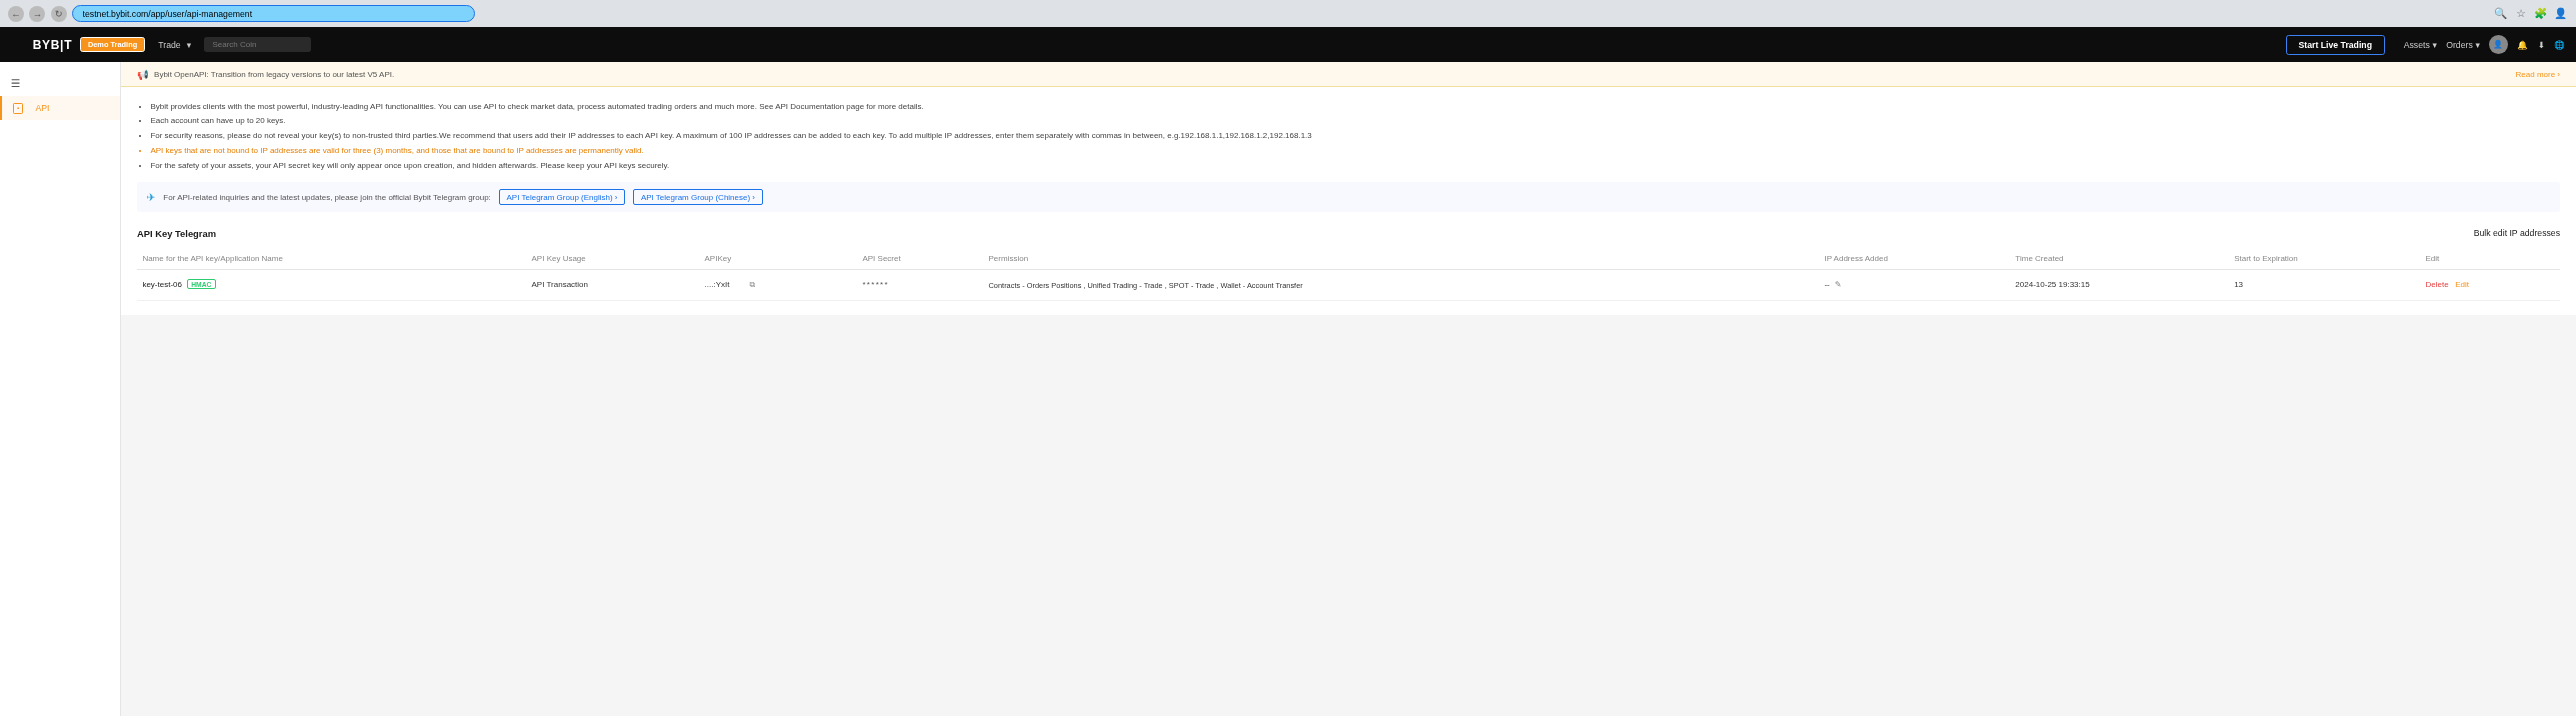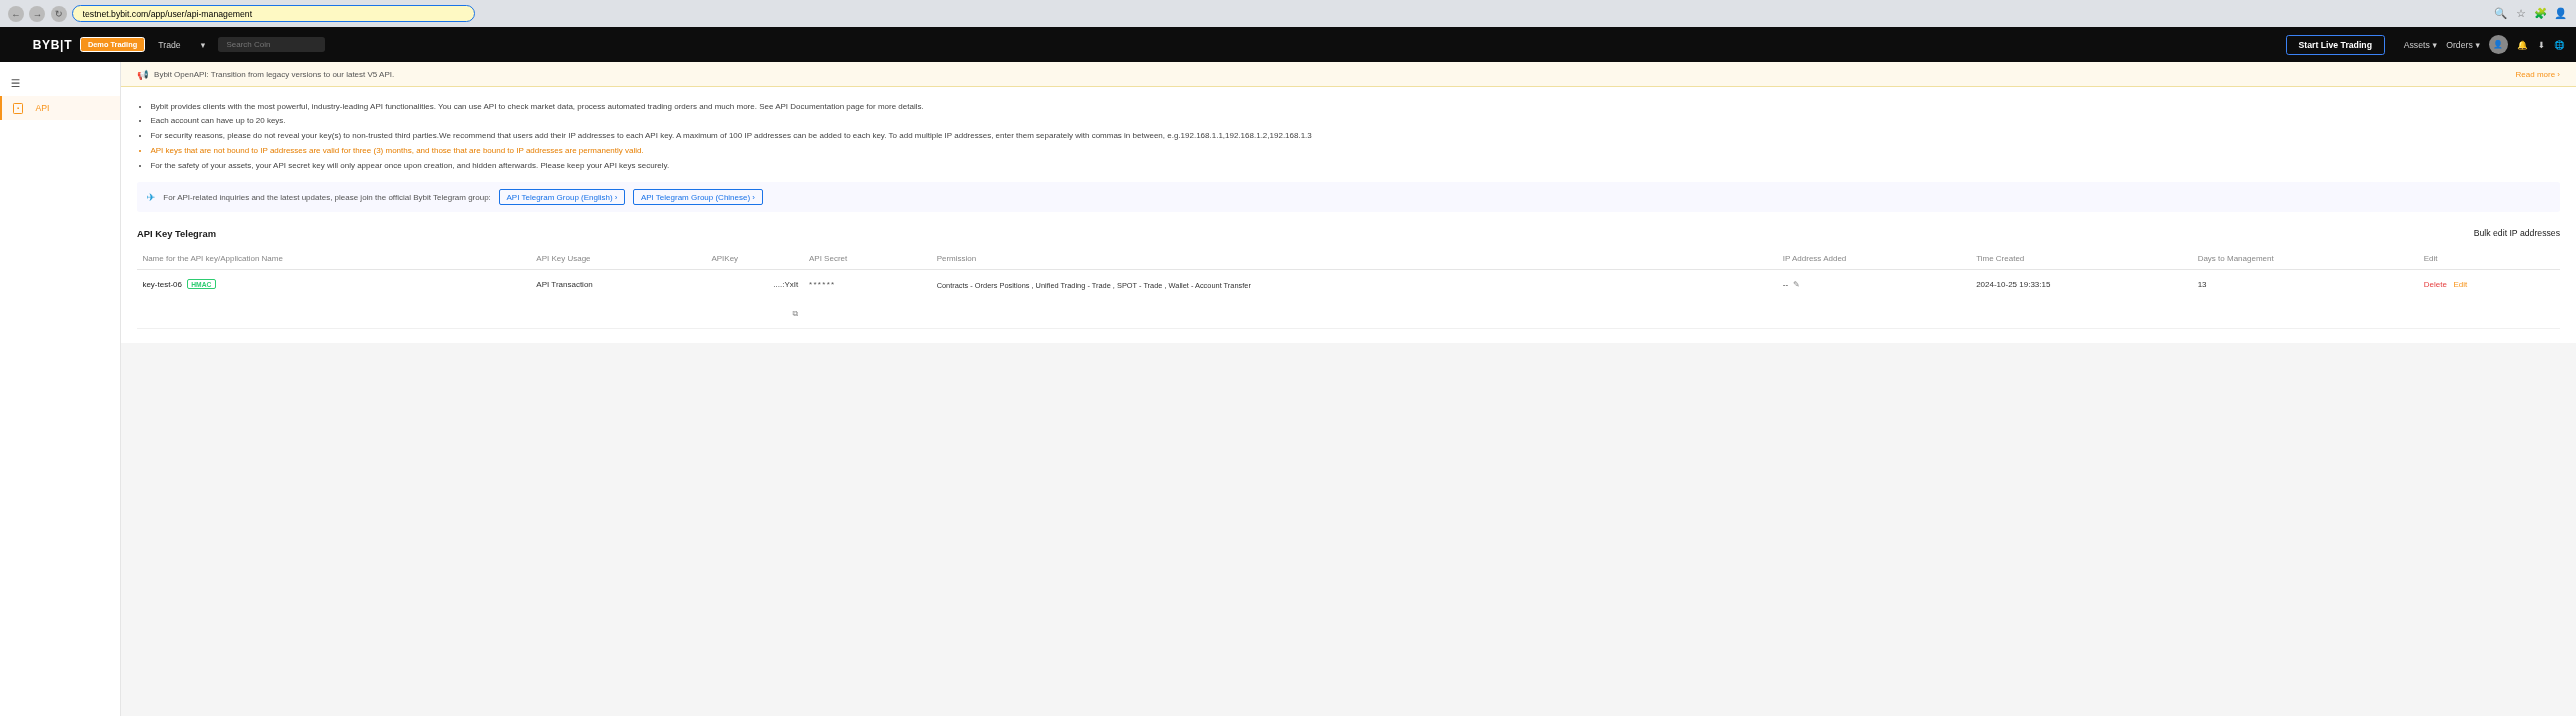--- a/index.html
+++ b/index.html
@@ -19,21 +19,21 @@
       background: #bbb;
       border-radius: 50%;
       display: flex; align-items: center; justify-content: center;
       cursor: pointer;
       font-size: 9.4px;
       color: #555;
       border: none;
     }
     .address-bar {
       flex: 1;
-      background: #fef9c3;
+      background: #7dd3fc;
       border: 1.3px solid #1a73e8;
       border-radius: 13.4px;
       padding: 2.7px 9.4px;
       font-size: 8.7px;
       outline: none;
       max-width: 403px;
     }
     .browser-icons {
       display: flex; gap: 6.7px; margin-left: auto;
       align-items: center;
@@ -69,21 +69,21 @@
       border-radius: 2.7px;
       font-size: 7.4px;
       font-weight: 600;
       border: 1.3px solid #fff;
     }
     .nav-item {
       color: #ccc;
       font-size: 8.7px;
       cursor: pointer;
       padding: 2.7px 5.4px;
-      display: flex; align-items: center; gap: 20px;
+      display: flex; align-items: center; gap: 6px;
     }
     .search-box {
       background: #2a2a2a;
       border: none;
       border-radius: 2.7px;
       padding: 3.4px 8px;
       color: #aaa;
       font-size: 8px;
       width: 107px;
       outline: none;
@@ -309,24 +309,23 @@
       margin-left: 2.7px;
       font-weight: 600;
     }
     .key-name {
       font-weight: 500;
       color: #1a1a1a;
       font-size: 8px;
     }
     .masked-key {
       display: flex;
-      align-items: flex-end;
+      align-items: flex-start;
       gap: 20px;
       font-size: 8px;
-      flex-direction: column;
     }
     .copy-icon {
       cursor: pointer;
       color: #888;
       font-size: 8px;
     }
     .secret-dots {
       letter-spacing: 1.3px;
       color: #555;
     }
@@ -442,21 +441,21 @@
         <table class="api-table">
           <thead>
             <tr>
               <th>Name for the API key/Application Name</th>
               <th>API Key Usage</th>
               <th>APIKey</th>
               <th>API Secret</th>
               <th>Permission</th>
               <th>IP Address Added</th>
               <th>Time Created</th>
-              <th>Days to Management</th>
+              <th>Start to Expiration</th>
               <th>Edit</th>
             </tr>
           </thead>
           <tbody>
             <tr>
               <td>
                 <span class="key-name">key-test-06</span>
                 <span class="hmac-badge">HMAC</span>
               </td>
               <td>API Transaction</td>

